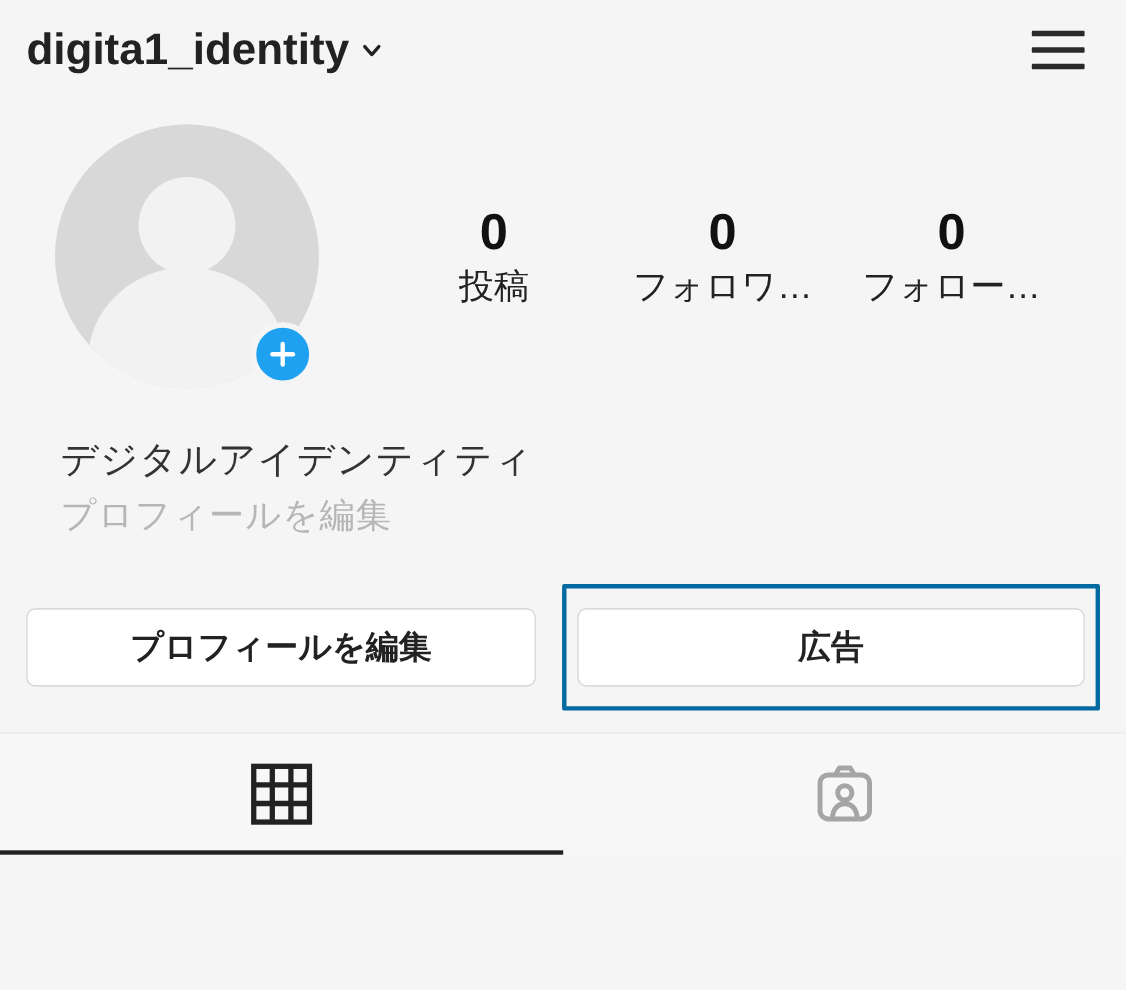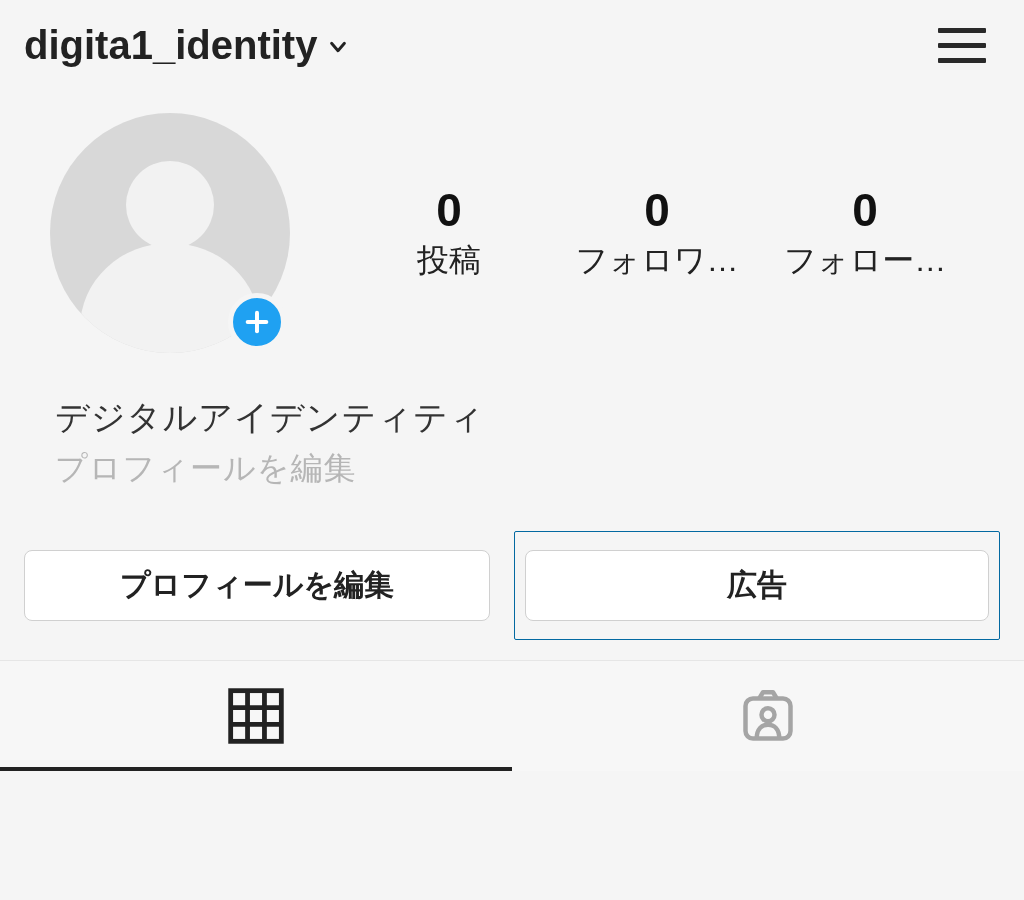--- a/index.html
+++ b/index.html
@@ -159,21 +159,21 @@
       border-radius: 8px;
       font-size: 30px;
       font-weight: 600;
       color: #222;
       display: flex;
       align-items: center;
       justify-content: center;
       cursor: pointer;
     }
     .highlight-box {
-      border: 1px solid #0369a1;
+      border: 4px solid #0369a1;
       padding: 18px 10px;
       border-radius: 2px;
       flex: 1;
       display: flex;
     }
     .highlight-box .btn {
       margin: 0;
     }
 
     .tabs {

